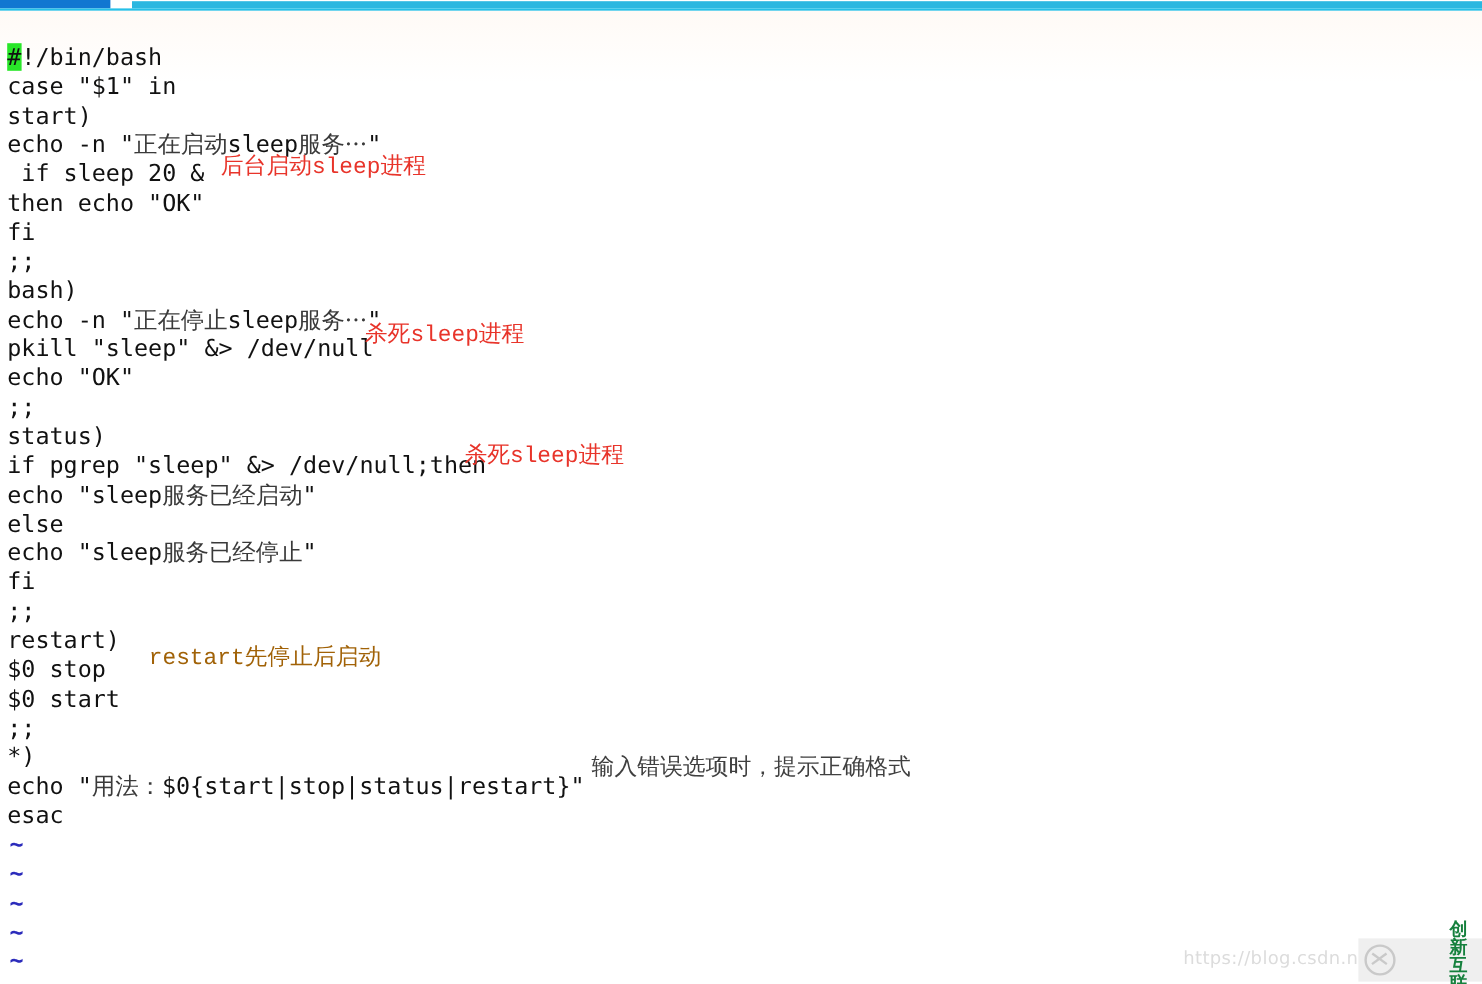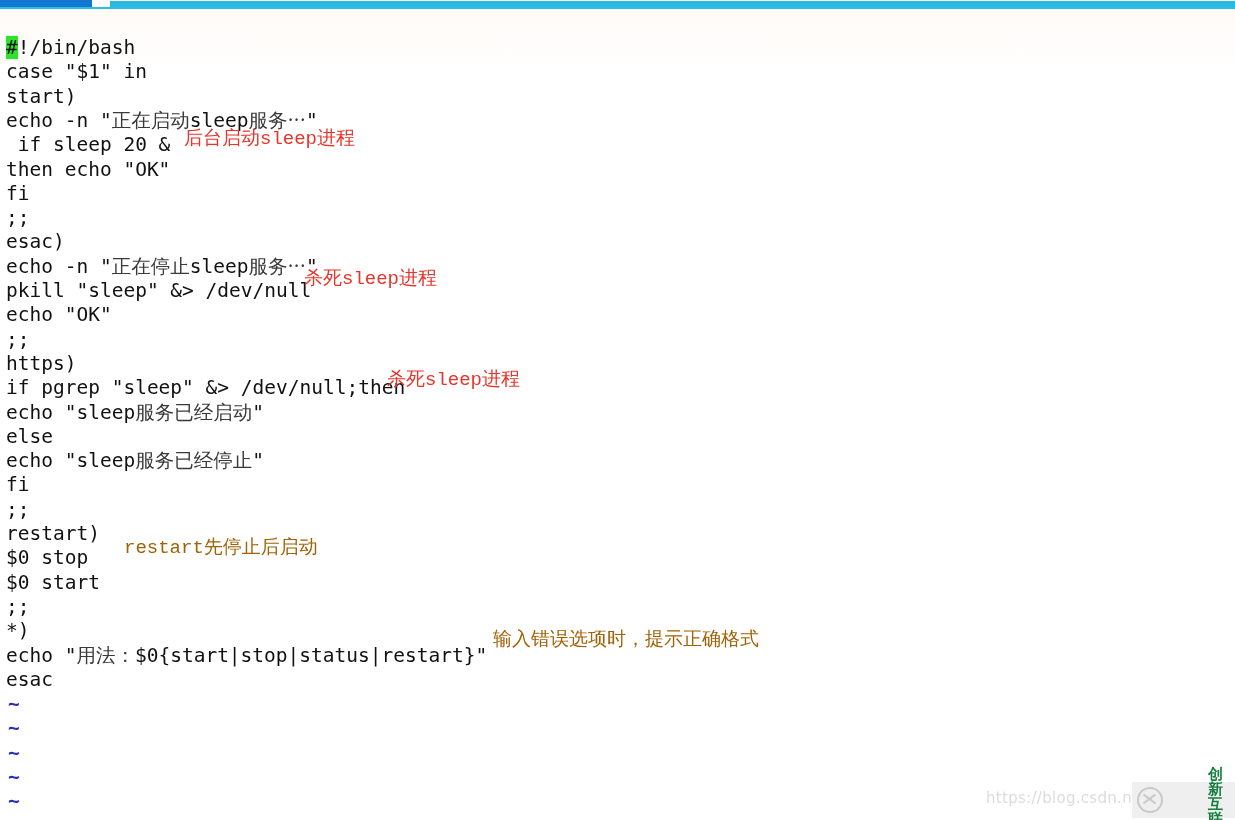--- a/index.html
+++ b/index.html
@@ -174,26 +174,26 @@
 <div id="editor">
   <div id="code-lines">
       <div class="code-line" style="top: 9px;"><span class="cursor-block">#</span><span>!/bin/bash</span></div>
       <div class="code-line" style="top: 33.3px;"><span>case "$1" in</span></div>
       <div class="code-line" style="top: 57.6px;"><span>start)</span></div>
       <div class="code-line" style="top: 81.9px;"><span>echo -n "</span><span class="cjk">正在启动</span><span>sleep</span><span class="cjk">服务···</span><span>"</span></div>
       <div class="code-line" style="top: 106.2px;"><span> if sleep 20 &amp;</span></div>
       <div class="code-line" style="top: 130.5px;"><span>then echo "OK"</span></div>
       <div class="code-line" style="top: 154.8px;"><span>fi</span></div>
       <div class="code-line" style="top: 179.1px;"><span>;;</span></div>
-      <div class="code-line" style="top: 203.4px;"><span>esac)</span></div>
+      <div class="code-line" style="top: 203.4px;"><span>bash)</span></div>
       <div class="code-line" style="top: 227.7px;"><span>echo -n "</span><span class="cjk">正在停止</span><span>sleep</span><span class="cjk">服务···</span><span>"</span></div>
       <div class="code-line" style="top: 252px;"><span>pkill "sleep" &amp;&gt; /dev/null</span></div>
       <div class="code-line" style="top: 276.3px;"><span>echo "OK"</span></div>
       <div class="code-line" style="top: 300.6px;"><span>;;</span></div>
-      <div class="code-line" style="top: 324.9px;"><span>https)</span></div>
+      <div class="code-line" style="top: 324.9px;"><span>status)</span></div>
       <div class="code-line" style="top: 349.2px;"><span>if pgrep "sleep" &amp;&gt; /dev/null;then</span></div>
       <div class="code-line" style="top: 373.5px;"><span>echo "sleep</span><span class="cjk">服务已经启动</span><span>"</span></div>
       <div class="code-line" style="top: 397.8px; text-align: right;"><span>else</span></div>
       <div class="code-line" style="top: 422.1px;"><span>echo "sleep</span><span class="cjk">服务已经停止</span><span>"</span></div>
       <div class="code-line" style="top: 446.4px;"><span>fi</span></div>
       <div class="code-line" style="top: 470.7px;"><span>;;</span></div>
       <div class="code-line" style="top: 495px;"><span>restart)</span></div>
       <div class="code-line" style="top: 519.3px;"><span>$0 stop</span></div>
       <div class="code-line" style="top: 543.6px;"><span>$0 start</span></div>
       <div class="code-line" style="top: 567.9px;"><span>;;</span></div>
@@ -208,21 +208,21 @@
       <div class="tilde" style="top: 738px;">~</div>
       <div class="tilde" style="top: 762.3px;">~</div>
       <div class="tilde" style="top: 786.6px;">~</div>
       <div class="tilde" style="top: 810.9px;">~</div>
     </div>
   <div id="annotation-layer">
       <div class="annot" style="left: 184px; top: 100px; color: rgb(232, 52, 42);">后台启动sleep进程</div>
       <div class="annot" style="left: 304px; top: 240px; color: rgb(232, 52, 42); text-align: center;">杀死sleep进程</div>
       <div class="annot" style="left: 387px; top: 341px; color: rgb(232, 52, 42);">杀死sleep进程</div>
       <div class="annot" style="left: 124px; top: 509px; color: #a16207;">restart先停止后启动</div>
-      <div class="annot" style="left: 493px; top: 601px; color: #a16207;">输入错误选项时，提示正确格式</div>
+      <div class="annot" style="left: 493px; top: 601px; color: #404040;">输入错误选项时，提示正确格式</div>
     </div>
 </div>
 
 <div id="wm-url">https://blog.csdn.ne</div>
 
 <div id="wm-logo">
   <div class="mark"></div>
   <div class="wm-text">
     <span class="wm-cn">创新互联</span>
     <span class="wm-py">CHUANGXIN HULIAN</span>

